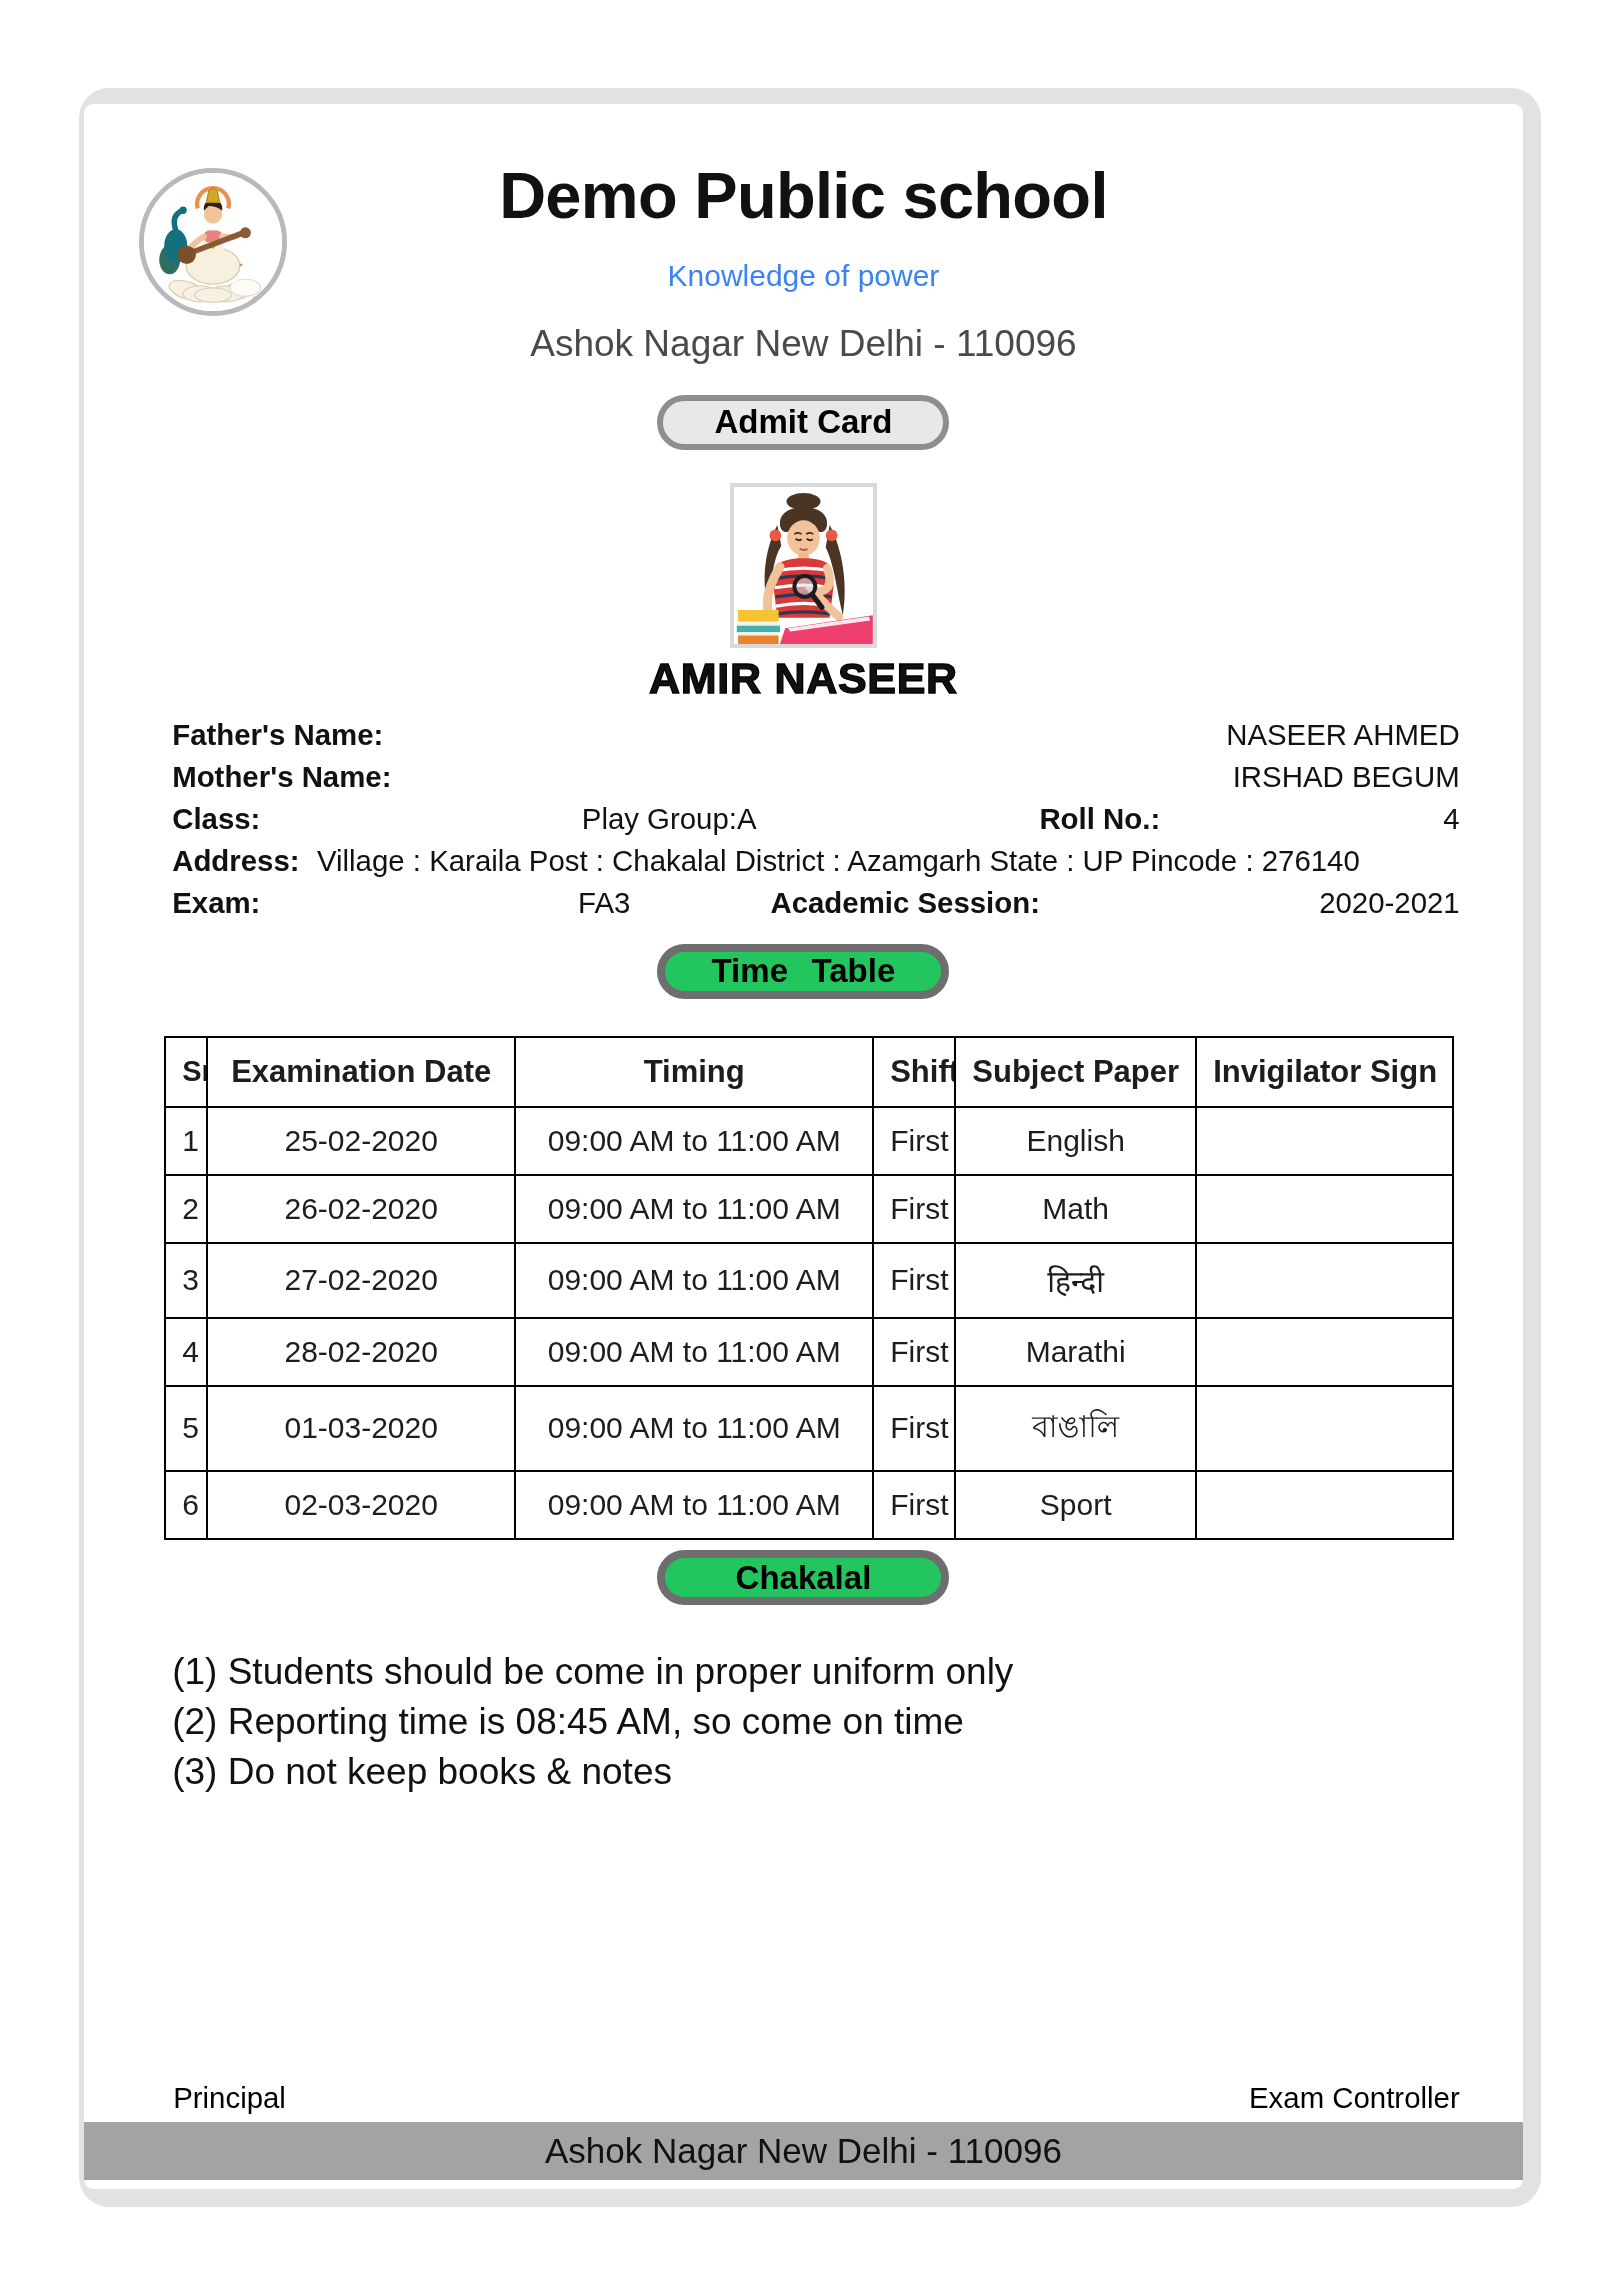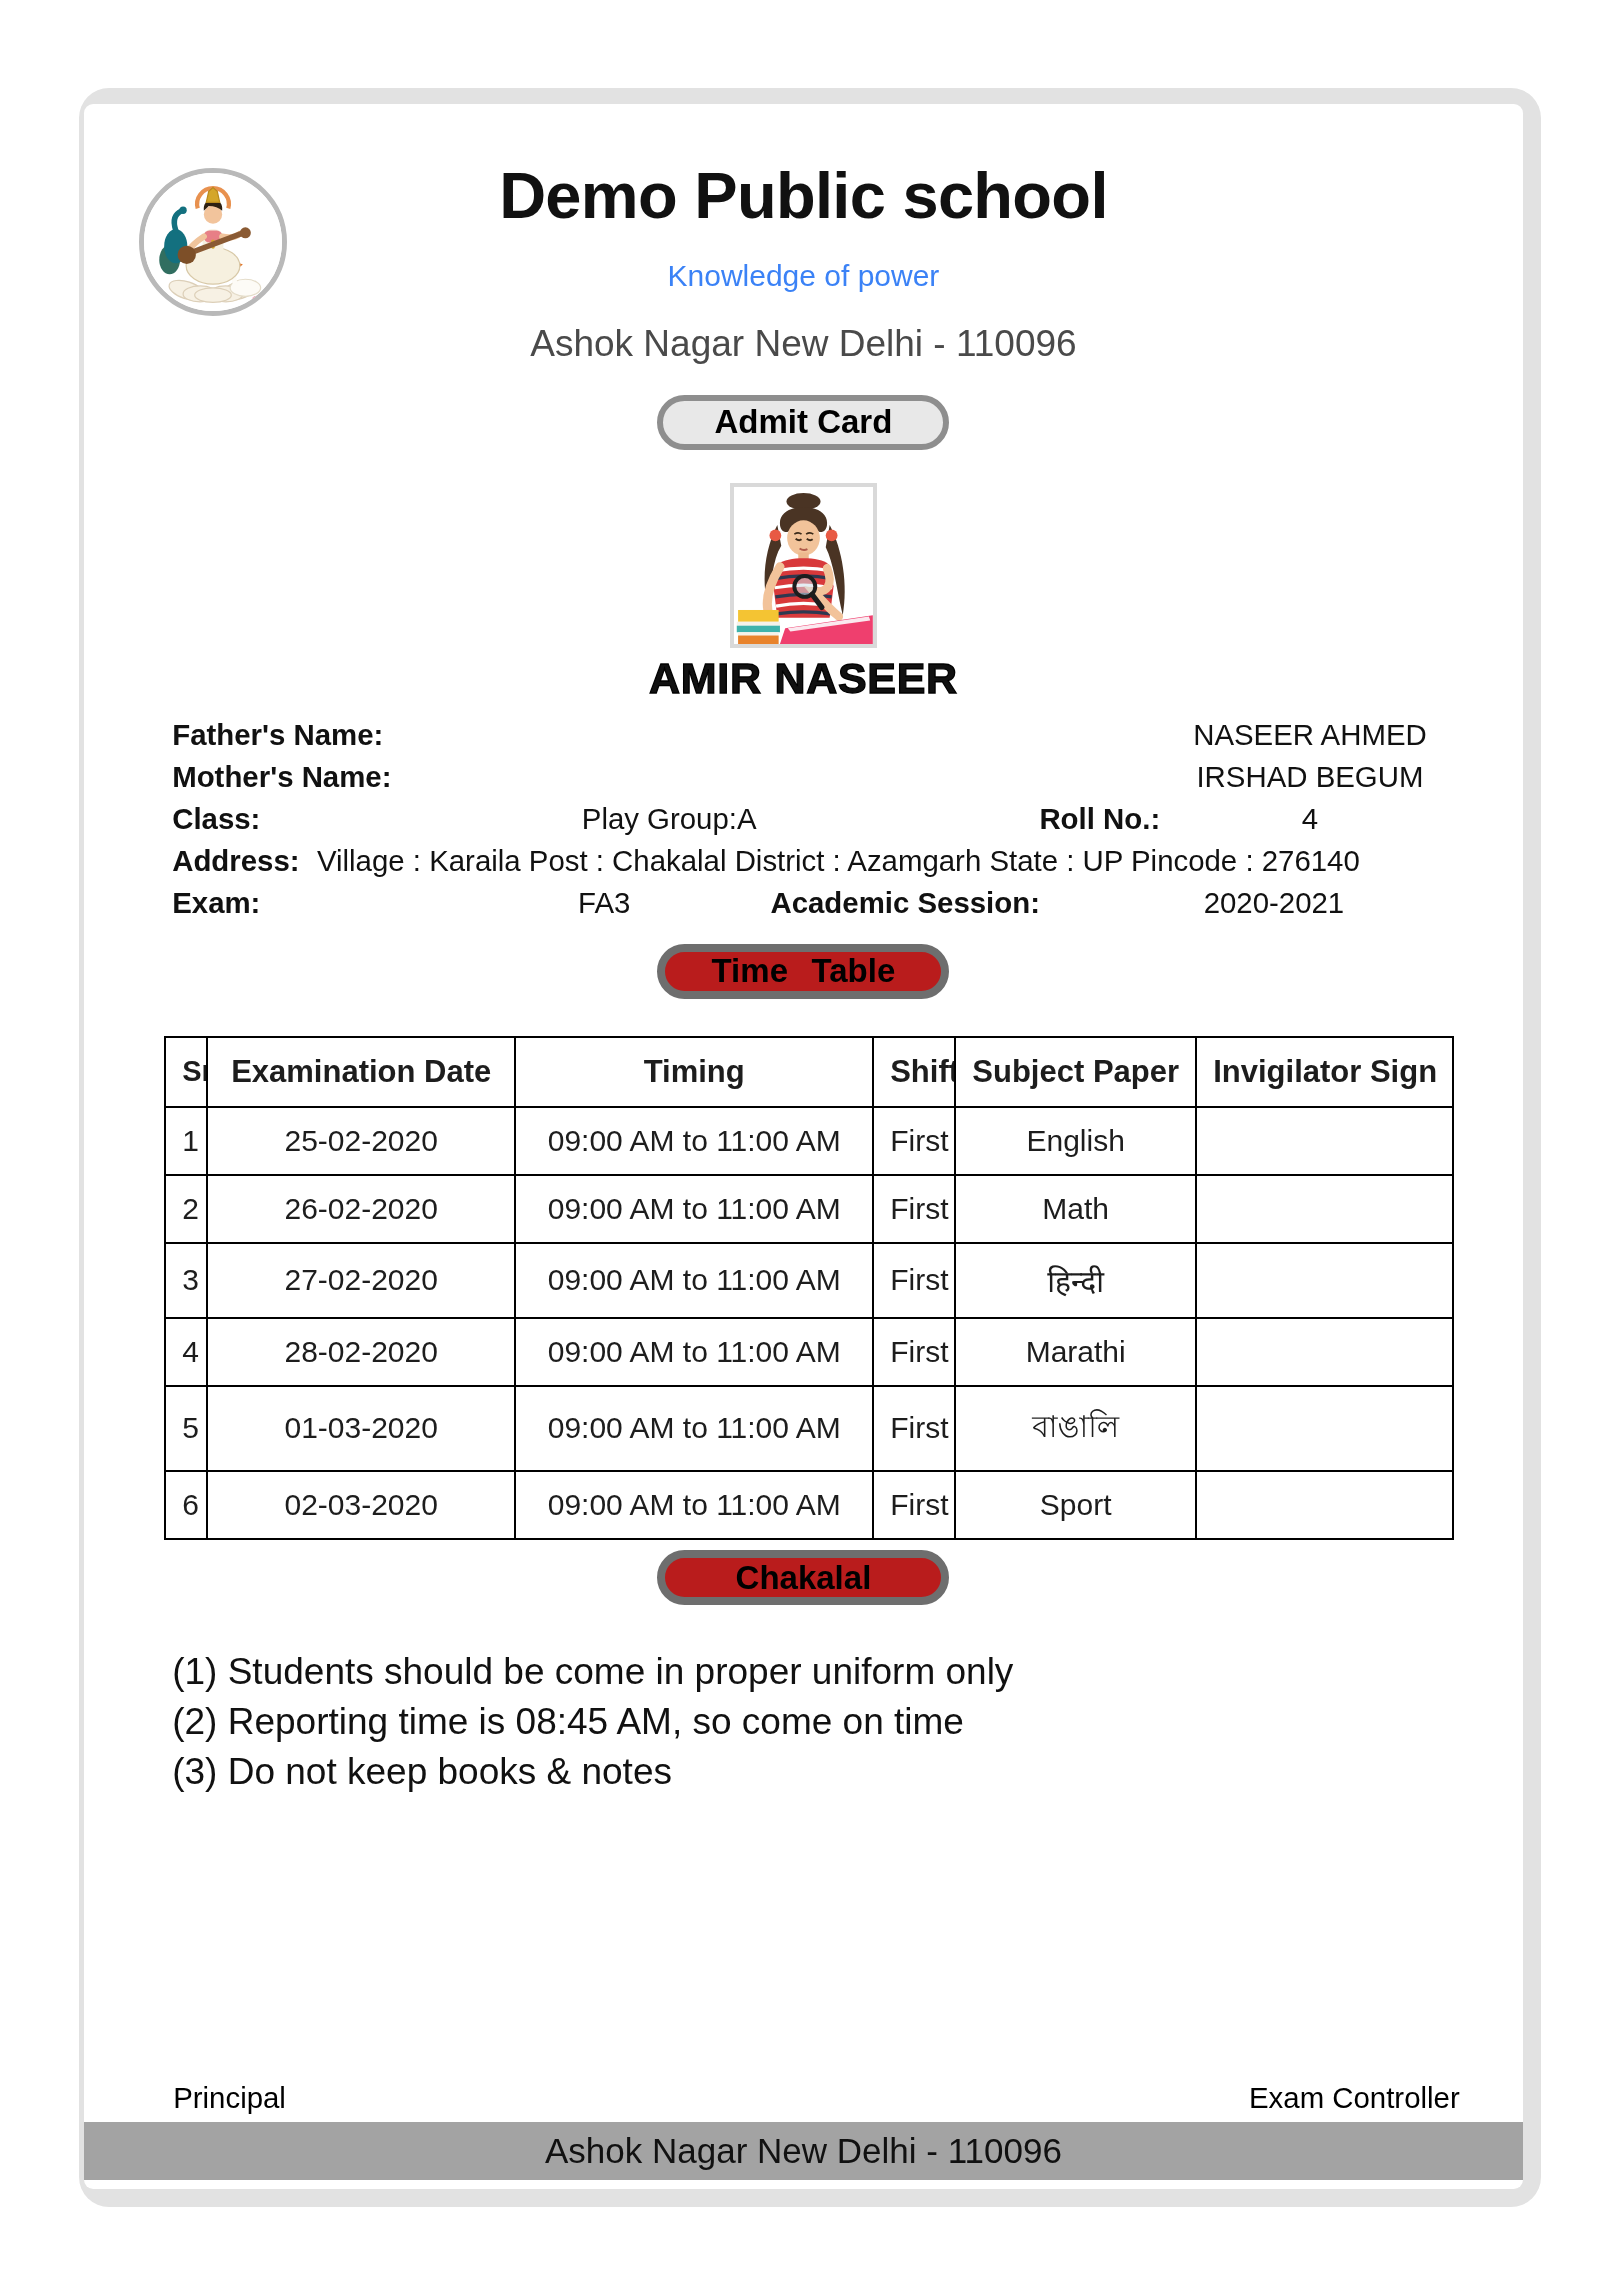--- a/index.html
+++ b/index.html
@@ -29,21 +29,21 @@
   }
   .tagline { margin-top:29px; text-align:center; font-size:30px; color:#3b82f6; }
   .school-address { margin-top:30px; text-align:center; font-size:37px; color:#4a4a4a; }
 
   .pill {
     margin:30px auto 0; width:292px; height:55px; border-radius:27.5px;
     display:flex; align-items:center; justify-content:center;
     font-size:33px; font-weight:bold; color:#000; flex:none;
   }
   .pill-admit { background:#e8e8e8; border:6.5px solid #8e8e8e; }
-  .pill-outline { background:#b91c1c; border:8.5px solid #6e6e6e; word-spacing:14.4px; }
+  .pill-outline { background:#22c55e; border:8.5px solid #6e6e6e; word-spacing:14.4px; }
   .pill-tt { margin-top:19.6px; }
   .pill-gl { margin-top:10.5px; }
 
   .photo {
     margin:33px auto 0; width:147px; height:165px;
     border:4.6px solid #d9d9d9; background:#fff; flex:none;
   }
   .photo svg { width:100%; height:100%; display:block; }
 
   .student-name {
@@ -51,21 +51,21 @@
     letter-spacing:0.7px; -webkit-text-stroke:1.3px #000;
   }
 
   .details { margin:10.5px 63px 0 88px; font-size:29.4px; }
   .drow { display:grid; grid-template-columns:314px 366px 308px 1fr; line-height:42px; }
   .drow-exam { grid-template-columns:314px 236px 366px 1fr; }
   .dlabel { font-weight:bold; }
   .c2 { text-align:center; }
   .c3 { text-align:right; font-weight:bold; }
   .c3c { text-align:center; font-weight:bold; }
-  .c4 { text-align:center; }
+  .c4 { text-align:right; }
   .addr-row { line-height:42px; }
   .addr-row .dlabel { margin-right:9.2px; }
 
   table.timetable {
     margin:37px 0 0 80px; width:1288px;
     border-collapse:collapse; table-layout:fixed; color:#1d1d1d;
   }
   .timetable th, .timetable td {
     border:2.6px solid #000; padding:16px; text-align:center;
     white-space:nowrap; overflow:hidden;

